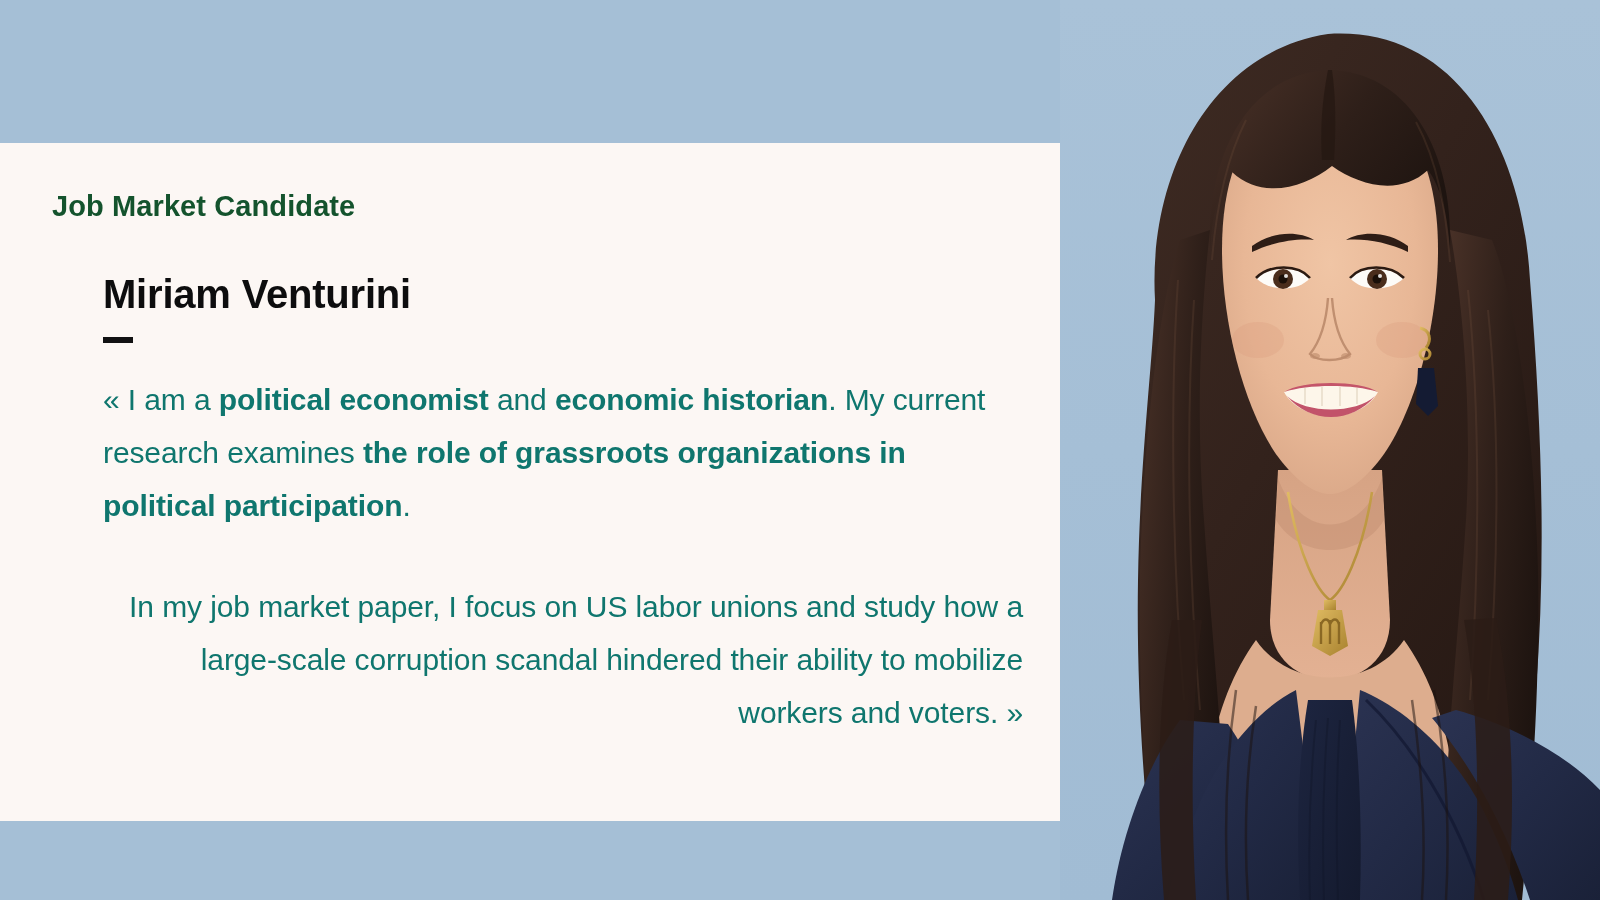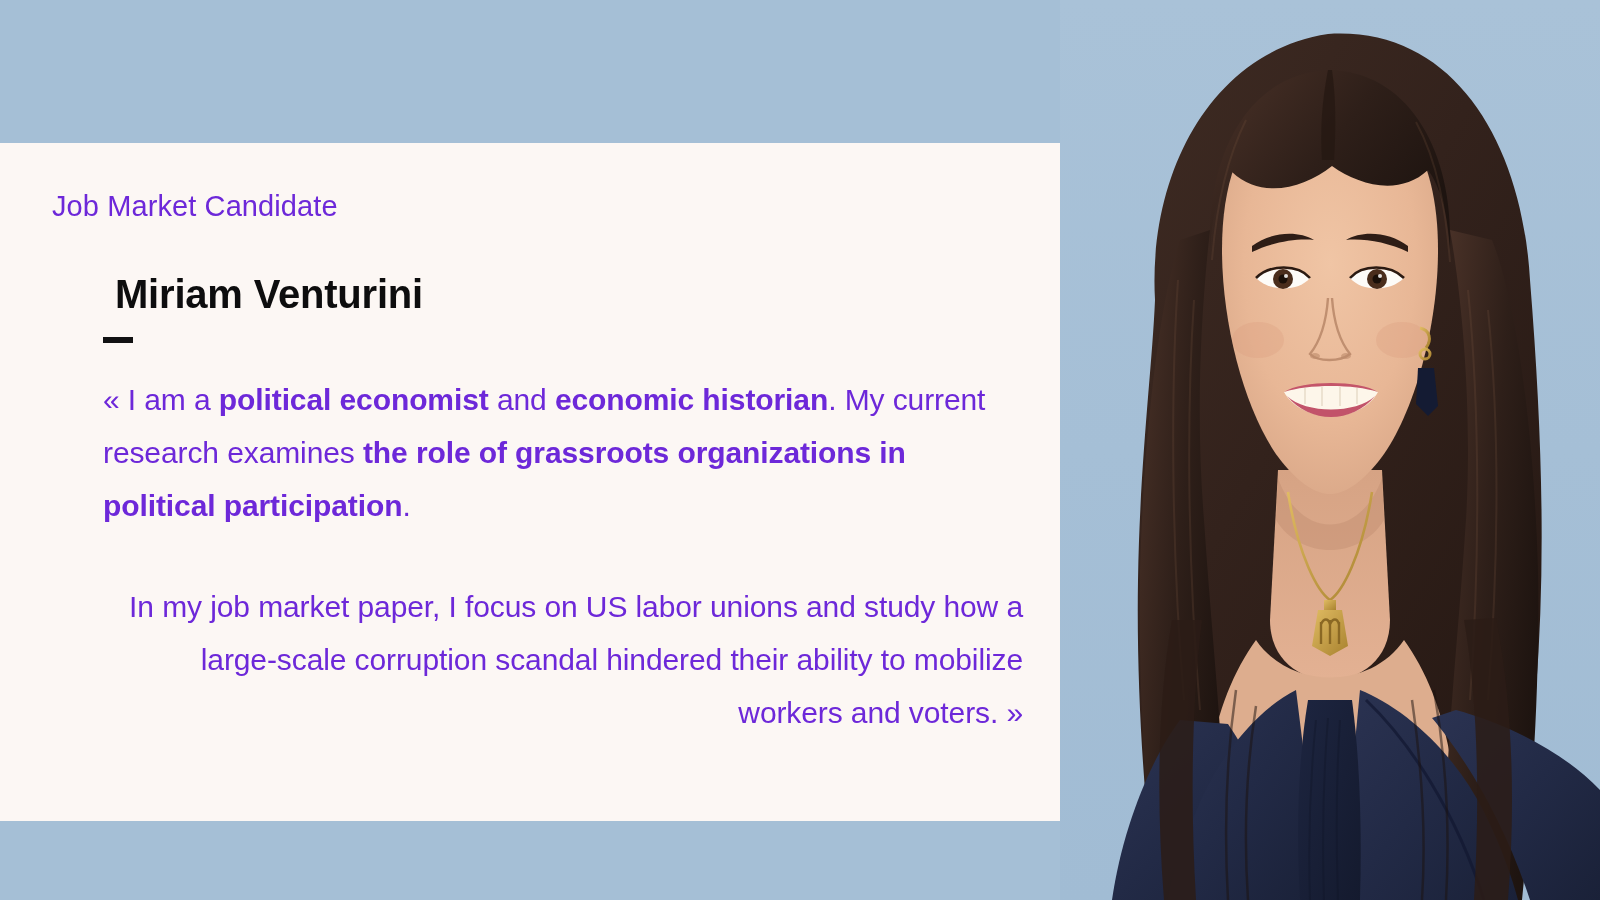--- a/index.html
+++ b/index.html
@@ -49,52 +49,51 @@
     z-index: 1;
     padding: 0;
   }
 
   .kicker {
     position: absolute;
     left: 52px;
     top: 46px;
     font-size: 29px;
     line-height: 1.2;
-    font-weight: 400;
-    color: #6d28d9;
+    font-weight: 700;
+    color: #14532d;
     letter-spacing: 0.1px;
   }
 
   .inner {
     position: absolute;
     left: 103px;
     top: 128px;
     width: 920px;
   }
 
   .name {
     font-size: 40px;
     font-weight: 700;
     color: #0d0d0e;
     line-height: 1.15;
     letter-spacing: -0.2px;
-    margin-left: 12px;
   }
 
   .rule {
     margin-top: 20px;
     width: 30px;
     height: 6px;
     background: #111112;
   }
 
   .quote-p {
     font-size: 30px;
     line-height: 53px;
-    color: #6d28d9;
+    color: #0f766e;
     font-weight: 400;
     letter-spacing: -0.1px;
   }
 
   .quote-p.first { margin-top: 30px; }
   .quote-p.second { margin-top: 48px; text-align: right; }
 
   .quote-p b { font-weight: 700; }
 </style>
 </head>

